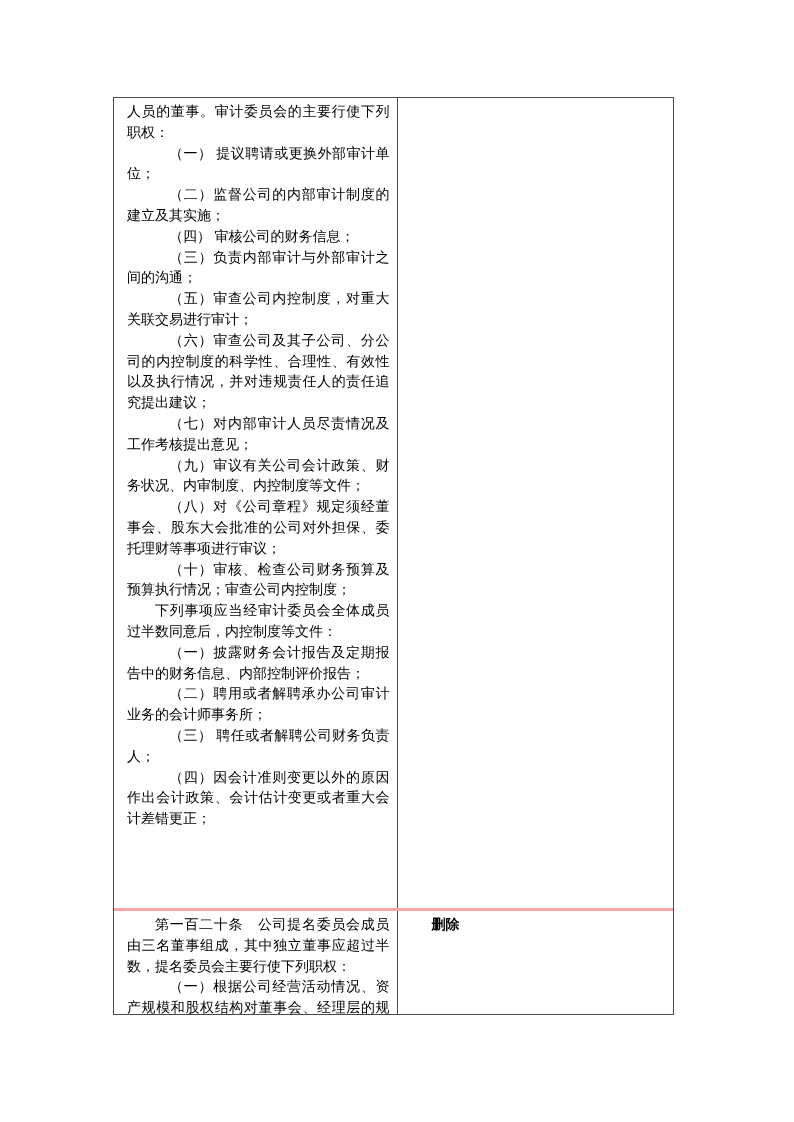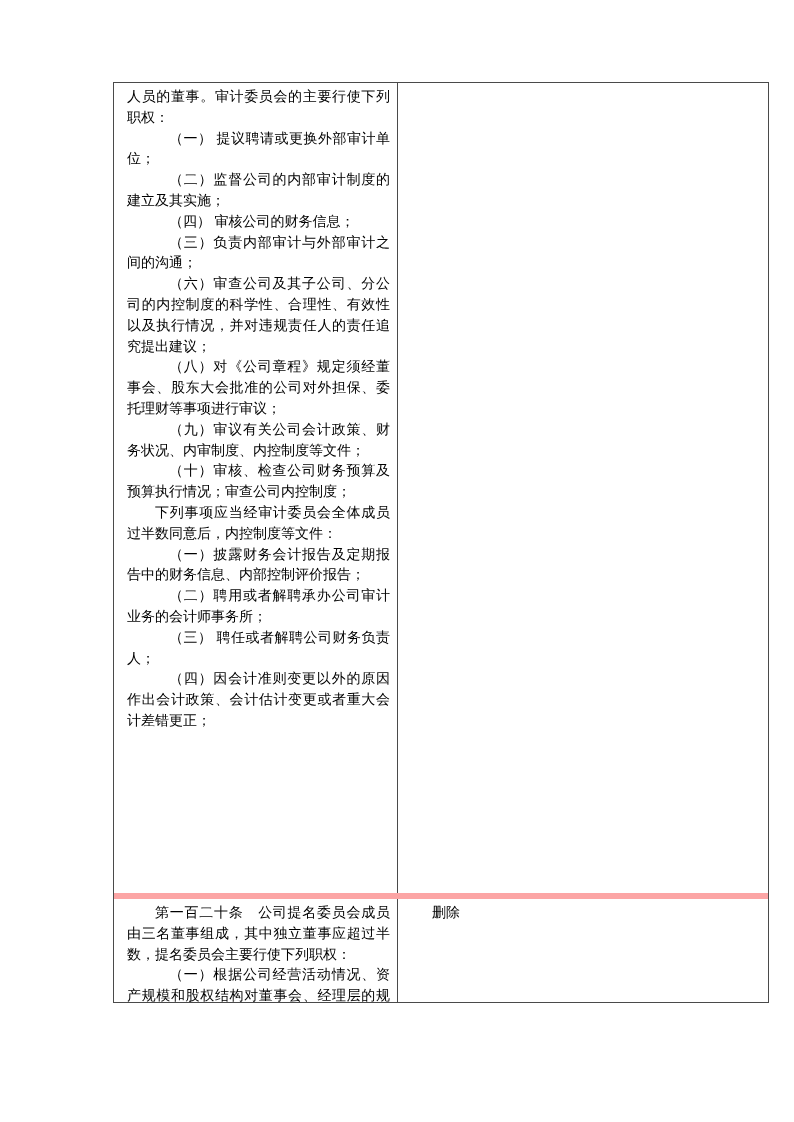--- a/index.html
+++ b/index.html
@@ -15,71 +15,73 @@
     color: #000000;
   }
   .doc-page {
     position: absolute;
     inset: 0;
     background: #ffffff;
   }
   .doc-table {
     position: absolute;
     left: 113px;
-    top: 82px;
-    width: 656px;
+    top: 97px;
+    width: 561px;
     border: 1px solid #4a4a4a;
     box-sizing: border-box;
     background: #ffffff;
   }
   .trow {
     display: flex;
     overflow: hidden;
   }
   .trow.row-1 { height: 810px; }
   .trow.row-2 { height: 103px; }
-  .trow + .trow { border-top: 6px solid #fca5a5; }
+  .trow + .trow { border-top: 3px solid #fca5a5; }
   .tcell {
     box-sizing: border-box;
     overflow: hidden;
     font-size: 14px;
     line-height: 20.8px;
     text-align: justify;
   }
   .tcell.left {
     width: 284px;
     border-right: 1px solid #4a4a4a;
     padding: 4px 7px 0 13px;
   }
   .tcell.right {
     width: 276px;
     padding: 4px 7px 0 6px;
   }
   .tcell p { margin: 0; }
   .ind0 { text-indent: 0; }
   .ind2 { text-indent: 2em; }
   .ind3 { text-indent: 3em; }
-  .bold { font-weight: normal; }
+  .bold { font-weight: bold; }
 </style>
 </head>
 <body>
 
 <div class="doc-page">
   <div class="doc-table">
 
     <div class="trow row-1">
       <div class="tcell left">
         <p class="ind0">人员的董事。审计委员会的主要行使下列职权：</p>
         <p class="ind3">（一） 提议聘请或更换外部审计单位；</p>
         <p class="ind3">（二）监督公司的内部审计制度的建立及其实施；</p>
         <p class="ind3">（四） 审核公司的财务信息；</p>
         <p class="ind3">（三）负责内部审计与外部审计之间的沟通；</p>
+        <p class="ind3">（五）审查公司内控制度，对重大关联交易进行审计；</p>
         <p class="ind3">（六）审查公司及其子公司、分公司的内控制度的科学性、合理性、有效性以及执行情况，并对违规责任人的责任追究提出建议；</p>
+        <p class="ind3">（七）对内部审计人员尽责情况及工作考核提出意见；</p>
+        <p class="ind3">（九）审议有关公司会计政策、财务状况、内审制度、内控制度等文件；</p>
         <p class="ind3">（八）对《公司章程》规定须经董事会、股东大会批准的公司对外担保、委托理财等事项进行审议；</p>
-        <p class="ind3">（九）审议有关公司会计政策、财务状况、内审制度、内控制度等文件；</p>
         <p class="ind3">（十）审核、检查公司财务预算及预算执行情况；审查公司内控制度；</p>
         <p class="ind2">下列事项应当经审计委员会全体成员过半数同意后，内控制度等文件：</p>
         <p class="ind3">（一）披露财务会计报告及定期报告中的财务信息、内部控制评价报告；</p>
         <p class="ind3">（二）聘用或者解聘承办公司审计业务的会计师事务所；</p>
         <p class="ind3">（三） 聘任或者解聘公司财务负责人；</p>
         <p class="ind3">（四）因会计准则变更以外的原因作出会计政策、会计估计变更或者重大会计差错更正；</p>
 
       </div>
       <div class="tcell right"></div>
     </div>

